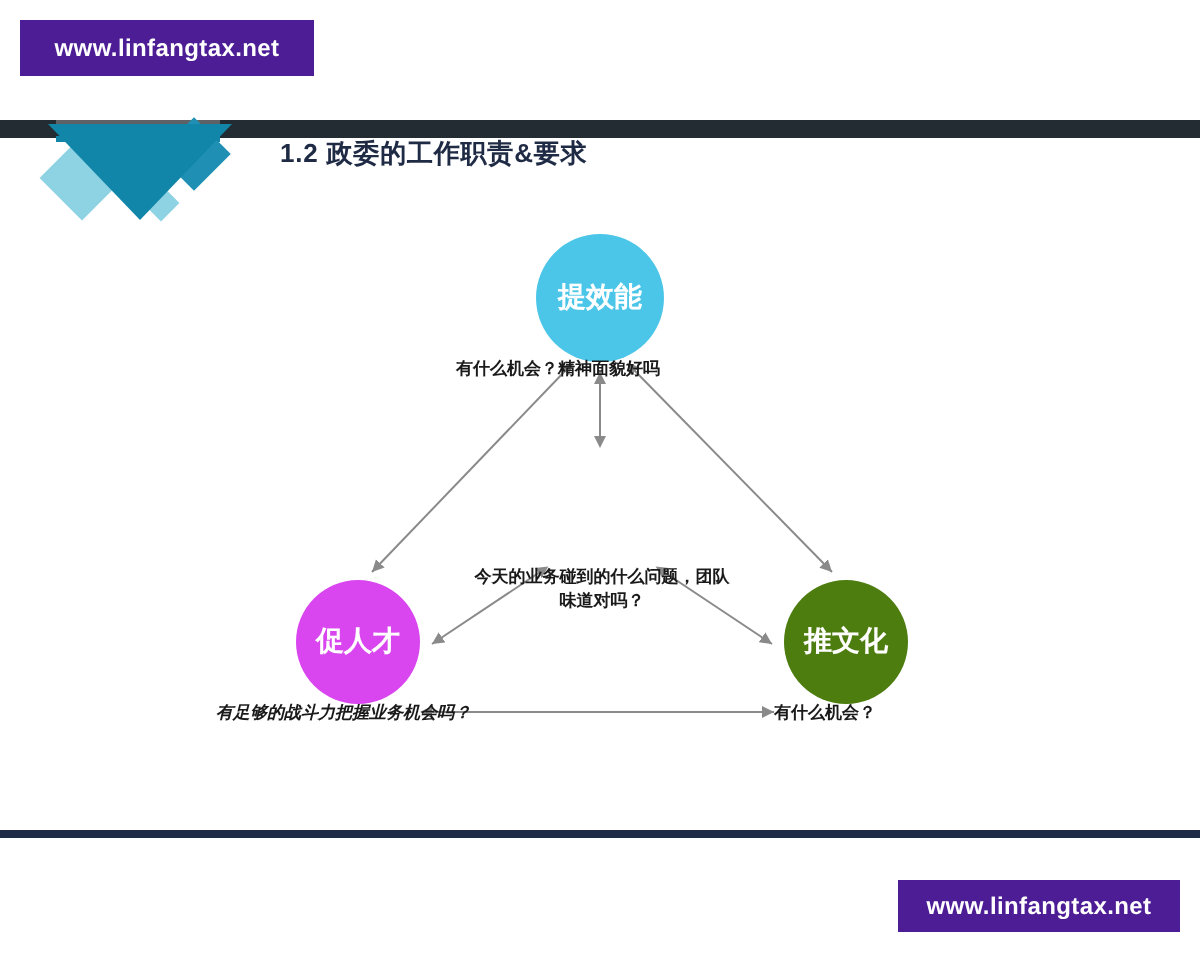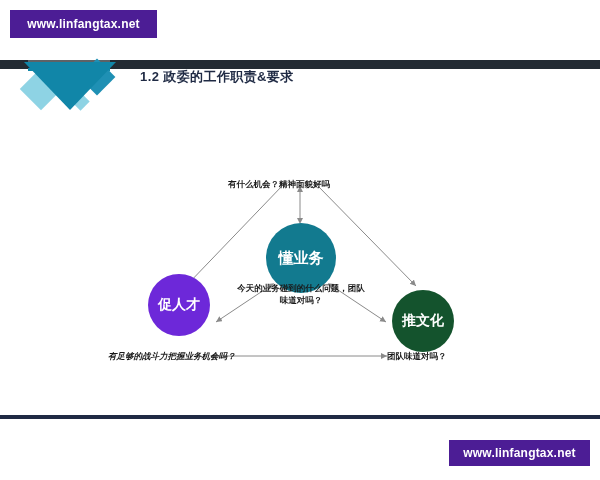--- a/index.html
+++ b/index.html
@@ -122,29 +122,29 @@
     background: #4cc6e8;
     font-size: 14px;
   }
   .node-center {
     left: 266px; top: 123px;
     width: 70px; height: 70px;
     background: #127a8f;
     font-size: 15px;
   }
   .node-left {
-    left: 148px; top: 174px;
+    left: 148px; top: 190px;
     width: 62px; height: 62px;
-    background: #6d28d9;
+    background: #d946ef;
     font-size: 14px;
   }
   .node-right {
     left: 392px; top: 190px;
     width: 62px; height: 62px;
-    background: #14532d;
+    background: #4d7c0f;
     font-size: 14px;
   }
 
   .ann {
     position: absolute;
     font-size: 8.5px;
     font-weight: bold;
     color: #1a1a1a;
     line-height: 1.45;
     white-space: nowrap;
@@ -205,33 +205,33 @@
         <line x1="283" y1="85" x2="186" y2="186"></line>
         <line x1="317" y1="85" x2="416" y2="186"></line>
         <line x1="215" y1="256" x2="387" y2="256"></line>
 
         <line x1="300" y1="119" x2="300" y2="86"></line>
         <line x1="270" y1="186" x2="216" y2="222"></line>
         <line x1="332" y1="186" x2="386" y2="222"></line>
       </g>
     </svg>
 
-    <div class="node node-center">
-      <span>懂业务</span>
+    <div class="node node-top">
+      <span>提效能</span>
     </div>
     <div class="node node-left">
       <span>促人才</span>
     </div>
     <div class="node node-right">
       <span>推文化</span>
     </div>
 
     <div class="ann ann-top">有什么机会？精神面貌好吗</div>
     <div class="ann ann-center">今天的业务碰到的什么问题，团队味道对吗？</div>
     <div class="ann ann-left">有足够的战斗力把握业务机会吗？</div>
-    <div class="ann ann-right">团队味道对吗？</div>
+    <div class="ann ann-right">有什么机会？</div>
   </div>
 
   <div class="bottom-bar"></div>
 
   <div class="watermark wm-top">www.linfangtax.net</div>
   <div class="watermark wm-bottom">www.linfangtax.net</div>
 </div>
 
 </body></html>

